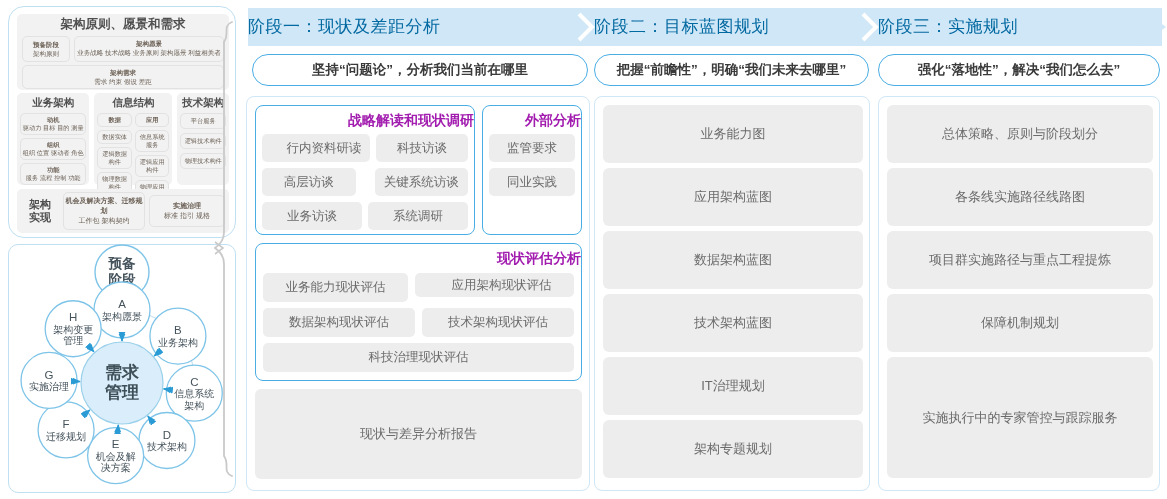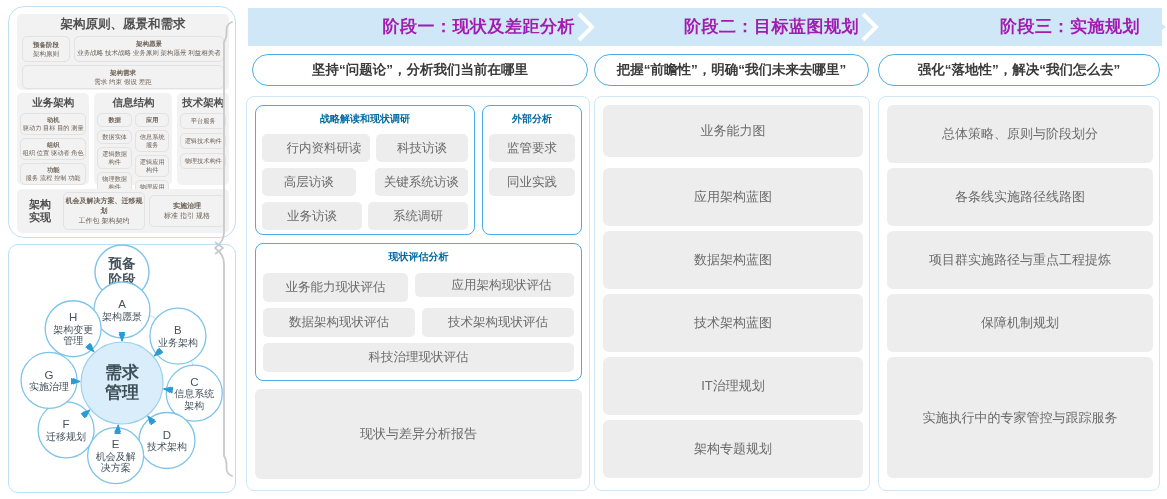--- a/index.html
+++ b/index.html
@@ -62,35 +62,35 @@
   
   #circle-svg{ position:absolute; left:0; top:0; }
 
   
   #brace{ position:absolute; left:214px; top:18px; }
 
   
   .band{ position:absolute; top:8px; height:38px; background:#cfe7f7; }
   .band-label{
     position:absolute; top:8px; height:38px; line-height:38px;
-    text-align:right; font-size:17px; font-weight:bold; color:#a21caf;
+    text-align:left; font-size:17px; font-weight:normal; color:#0369a1;
     letter-spacing:.5px;
   }
   .chev{ position:absolute; top:8px; width:26px; height:38px; }
 
   .subtitle{
     position:absolute; height:32px; line-height:30px; text-align:center;
     border:1.5px solid #4aaee4; border-radius:16px; background:#fff;
     font-size:13.5px; font-weight:bold; color:#3a3a3a;
   }
 
   
   .panel{ position:absolute; border:1.5px solid #cfe7f7; border-radius:8px; background:#fff; }
   .innerbox{ position:absolute; border:1.5px solid #4aaee4; border-radius:8px; background:#fff; }
-  .boxtitle{ text-align:center; font-weight:bold; font-size:10px; color:#0369a1; }
+  .boxtitle{ text-align:right; font-weight:bold; font-size:14px; color:#a21caf; }
   .chip{
     background:#ededed; border-radius:5px; color:#6b6b6b;
     display:flex; align-items:center; justify-content:center;
     text-align:center; font-size:12.5px;
   }
   .bigchip{
     position:absolute; background:#ededed; border-radius:6px; color:#6b6b6b;
     display:flex; align-items:center; justify-content:center;
     text-align:center; font-size:13px;
   }
@@ -333,21 +333,21 @@
         <div class="chip" style="flex:1; height:29px;">技术架构现状评估</div>
       </div>
       <div class="chip" style="height:29px;">科技治理现状评估</div>
     </div>
   </div>
 
   <div class="bigchip" style="left:8px; top:292px; width:327px; height:90px;">现状与差异分析报告</div>
 </div>
 
 <div class="panel" style="left:594px; top:96px; width:276px; height:395px;">
-  <div class="bigchip" style="left:8px; top:8px; width:260px; height:52px;">业务能力图</div>
+  <div class="bigchip" style="left:8px; top:8px; width:260px; height:58px;">业务能力图</div>
   <div class="bigchip" style="left:8px; top:71px; width:260px; height:58px;">应用架构蓝图</div>
   <div class="bigchip" style="left:8px; top:197px; width:260px; height:58px;">技术架构蓝图</div>
   <div class="bigchip" style="left:8px; top:134px; width:260px; height:58px;">数据架构蓝图</div>
   <div class="bigchip" style="left:8px; top:260px; width:260px; height:58px;">IT治理规划</div>
   <div class="bigchip" style="left:8px; top:323px; width:260px; height:58px;">架构专题规划</div>
 </div>
 
 <div class="panel" style="left:878px; top:96px; width:282px; height:395px;">
   <div class="bigchip" style="left:8px; top:8px; width:266px; height:58px;">总体策略、原则与阶段划分</div>
   <div class="bigchip" style="left:8px; top:71px; width:266px; height:58px;">各条线实施路径线路图</div>

